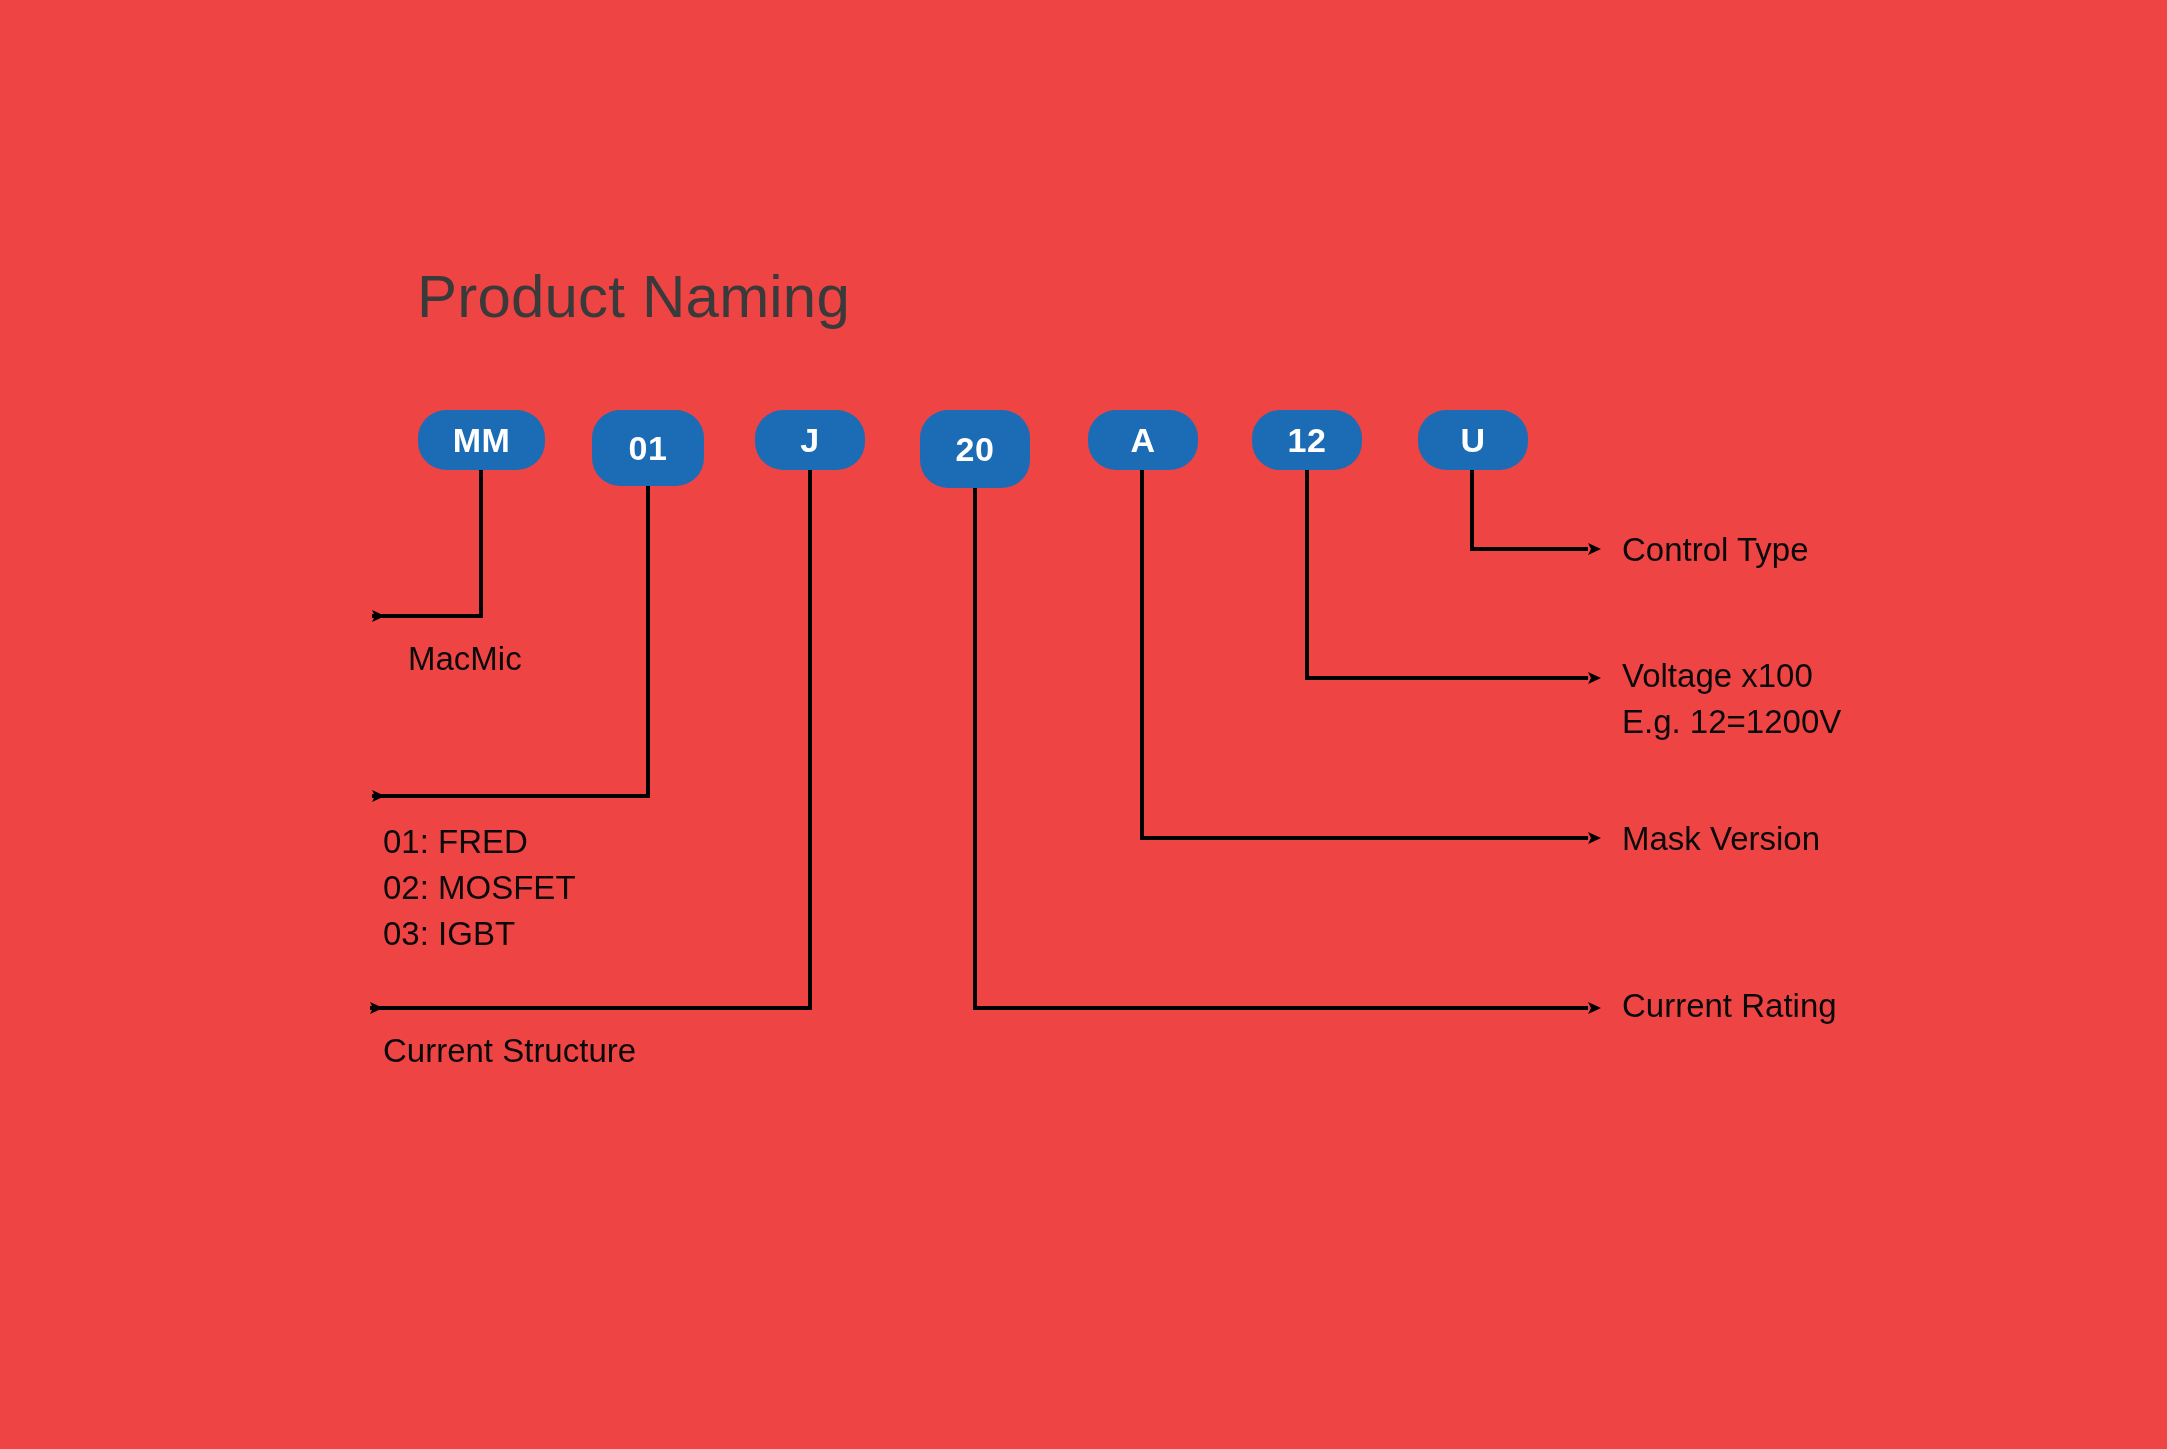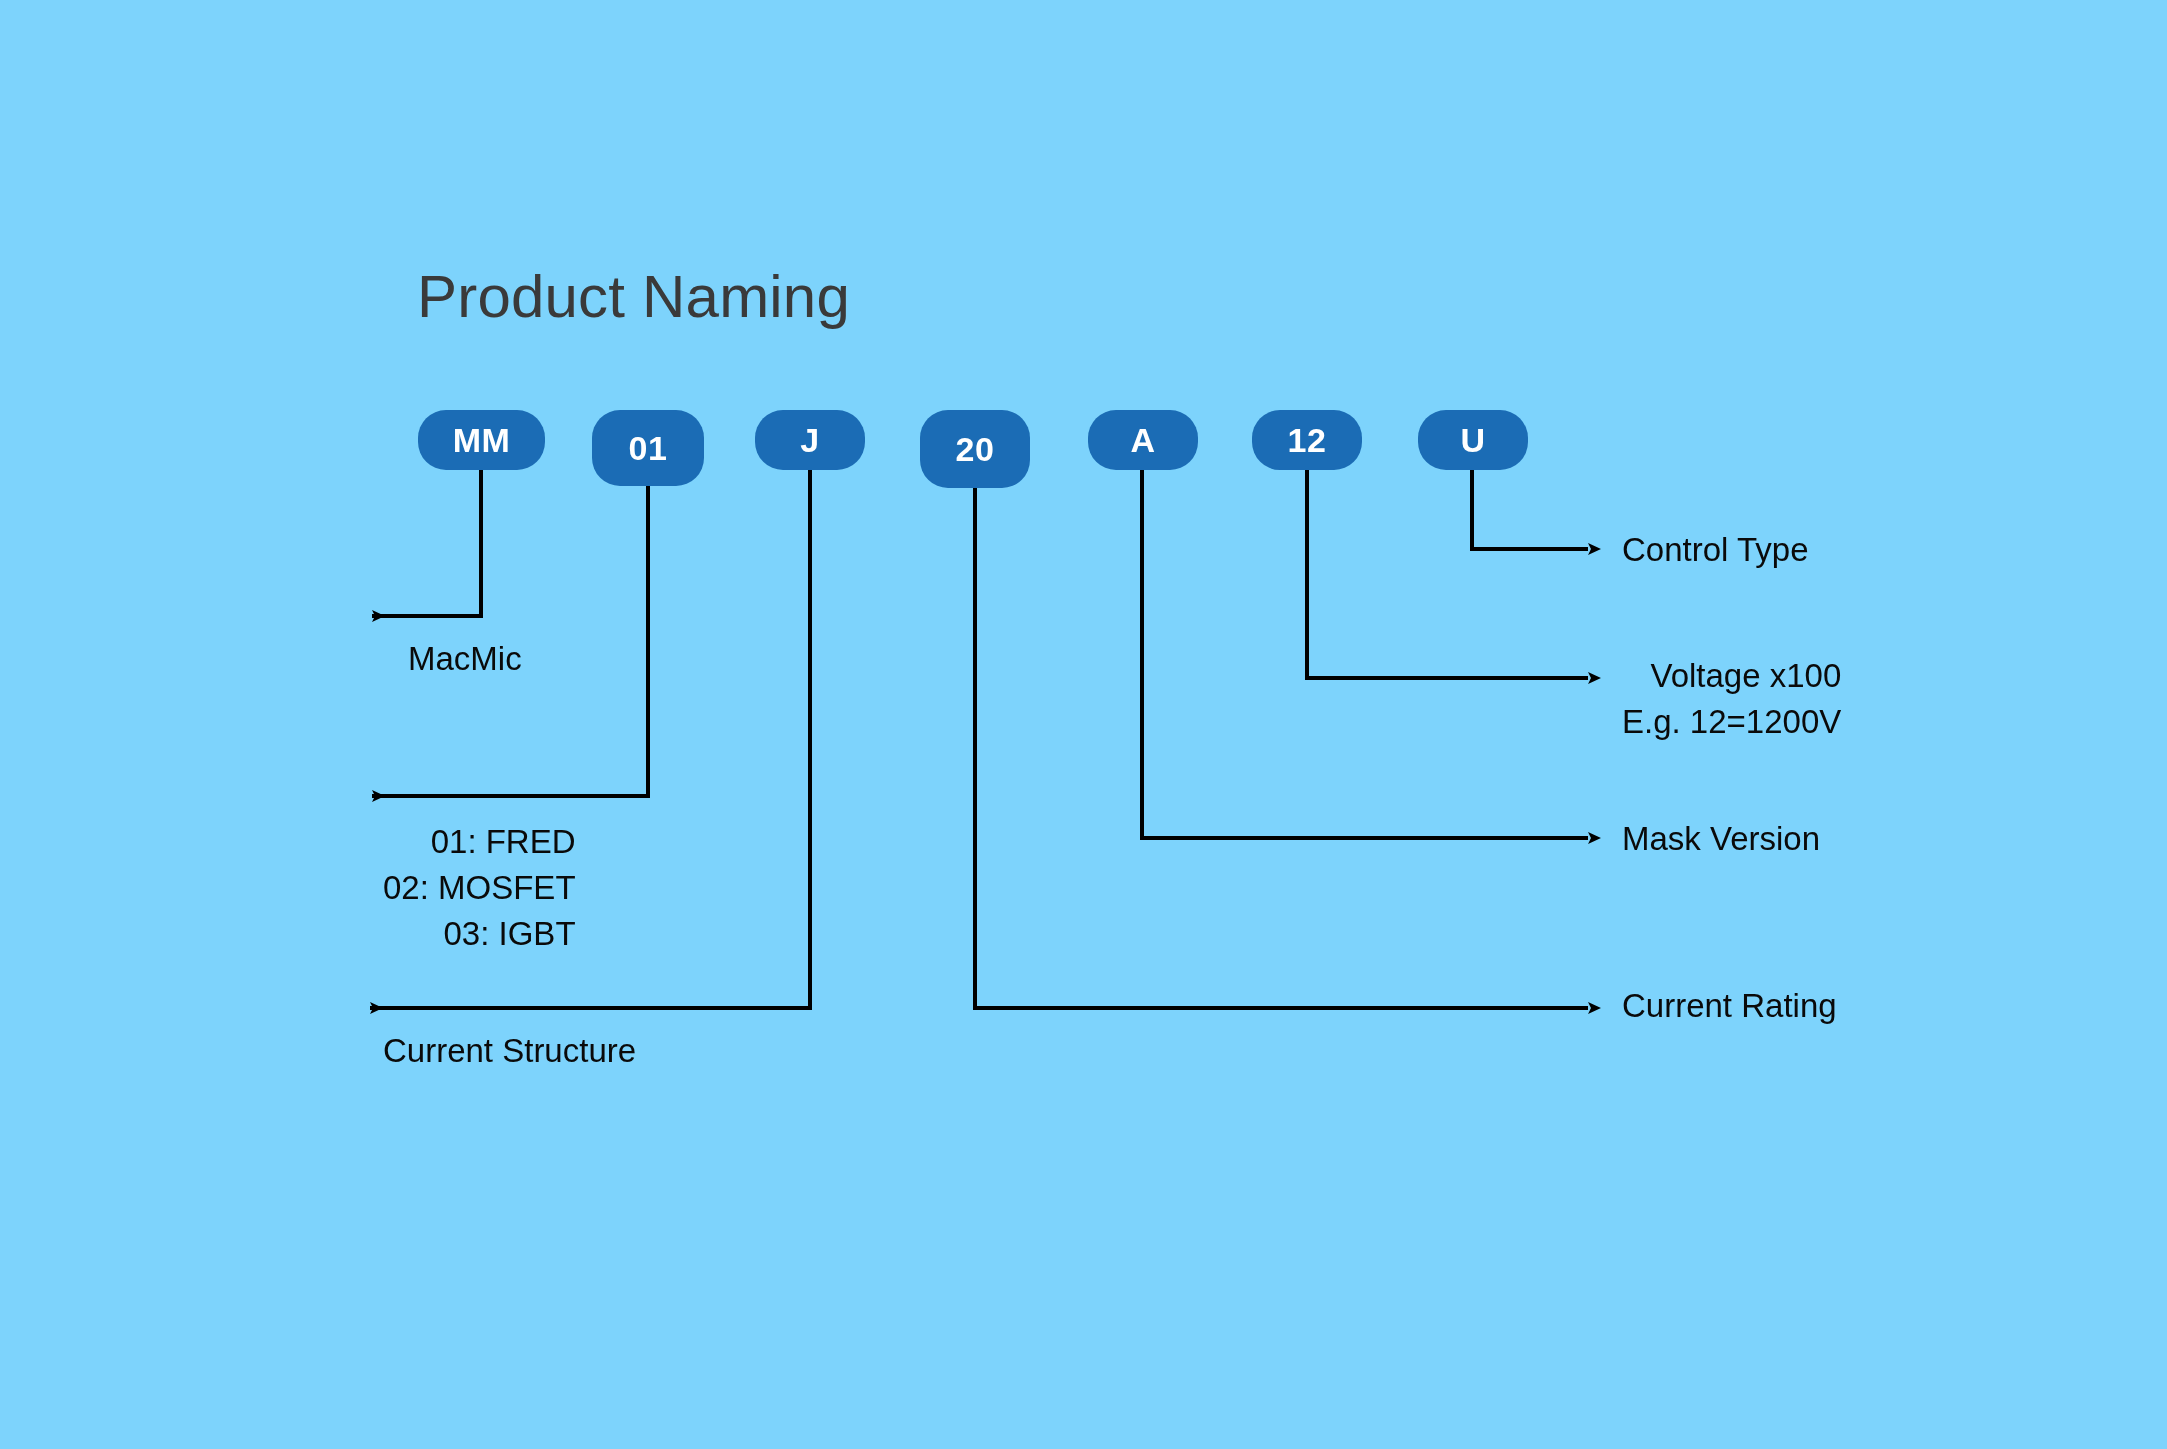--- a/index.html
+++ b/index.html
@@ -7,21 +7,21 @@
     padding: 0;
     background: #ffffff;
   }
   body {
     font-family: "Liberation Sans", sans-serif;
   }
   #canvas {
     position: relative;
     width: 2167px;
     height: 1449px;
-    background: #7dd3fc;
+    background: #ef4444;
     overflow: hidden;
   }
   #diagram-svg {
     position: absolute;
     left: 0;
     top: 0;
     width: 2167px;
     height: 1449px;
   }
   .page-title {
@@ -46,21 +46,20 @@
     letter-spacing: 0.5px;
     border-radius: 28px;
   }
   .callout {
     position: absolute;
     font-size: 33px;
     color: #0a0a0a;
     font-weight: 400;
     white-space: nowrap;
     line-height: 46px;
-    text-align: right;
   }
   .callout .line2 {
     display: block;
   }
 </style>
 </head>
 <body>
 
 <div id="canvas">
 

